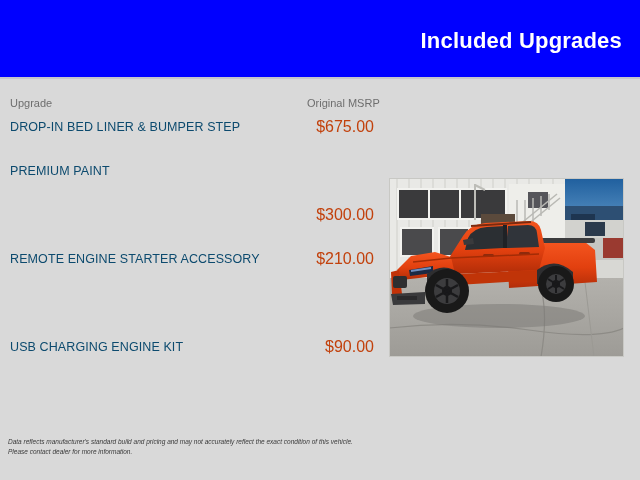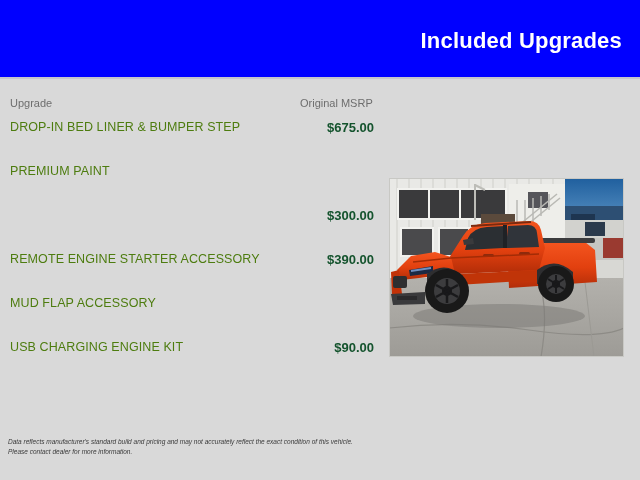--- a/index.html
+++ b/index.html
@@ -57,45 +57,45 @@
   }
   .col-head {
     position: absolute;
     top: 18px;
     font-size: 11px;
     color: #6e6e6e;
     white-space: nowrap;
     text-align: center;
   }
   .col-head.upgrade-head { left: 10px; }
-  .col-head.msrp-head { left: 300px; }
+  .col-head.msrp-head { left: 307px; }
 
   .upgrade-row {
     position: relative;
     height: 44px;
   }
   .upgrade-name {
     position: absolute;
     left: 10px;
     top: 50%;
     transform: translateY(-50%);
     width: 275px;
     font-size: 12.5px;
-    color: #4d7c0f;
+    color: #0c4a6e;
     line-height: 15px;
     letter-spacing: 0.1px;
   }
   .upgrade-price {
     position: absolute;
     right: 266px;
     top: 50%;
     transform: translateY(-50%);
-    font-size: 13px;
-    font-weight: bold;
-    color: #14532d;
+    font-size: 16px;
+    font-weight: normal;
+    color: #c2410c;
     white-space: nowrap;
     text-align: right;
   }
 
   
   #vehicle-photo {
     position: absolute;
     left: 389px;
     top: 178px;
     width: 235px;
@@ -141,26 +141,25 @@
   <div class="upgrade-row">
     <div class="upgrade-name">PREMIUM PAINT</div>
   </div>
 
   <div class="upgrade-row">
     <div class="upgrade-price">$300.00</div>
   </div>
 
   <div class="upgrade-row">
     <div class="upgrade-name">REMOTE ENGINE STARTER ACCESSORY</div>
-    <div class="upgrade-price">$390.00</div>
-  </div>
-
-
-  <div class="upgrade-row">
-    <div class="upgrade-name">MUD FLAP ACCESSORY</div>
+    <div class="upgrade-price">$210.00</div>
+  </div>
+
+
+  <div class="upgrade-row">
   </div>
 
   <div class="upgrade-row">
     <div class="upgrade-name">USB CHARGING ENGINE KIT</div>
     <div class="upgrade-price">$90.00</div>
   </div>
 
 </div>
 
 <div id="vehicle-photo">

